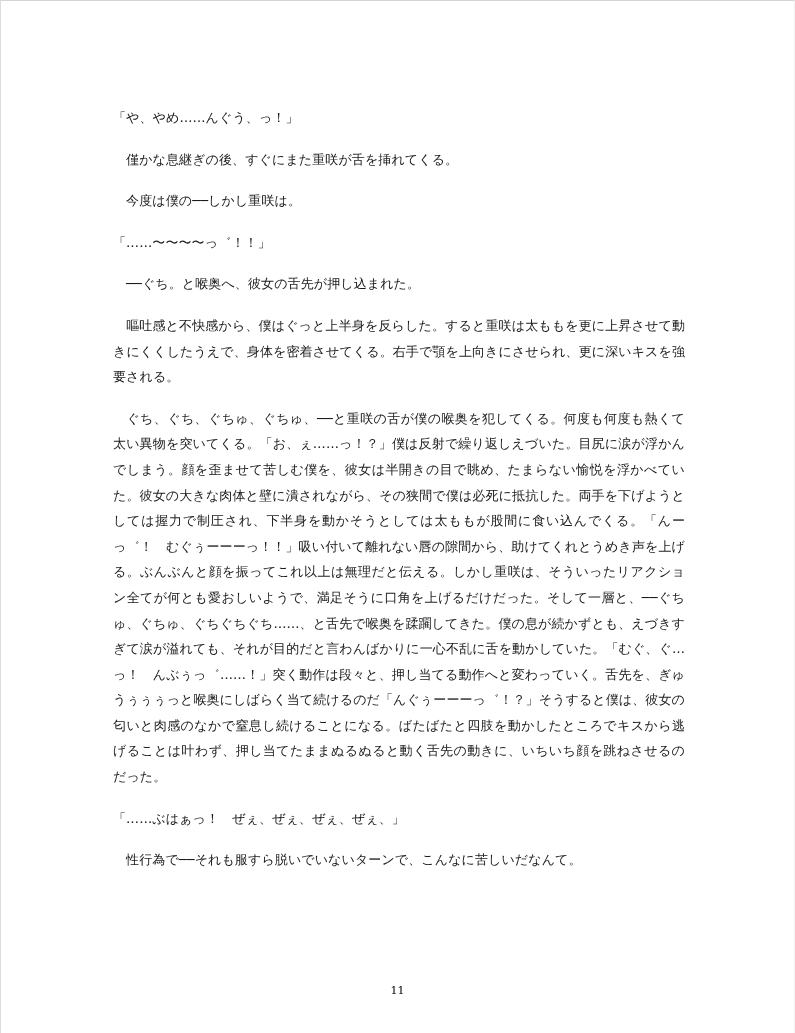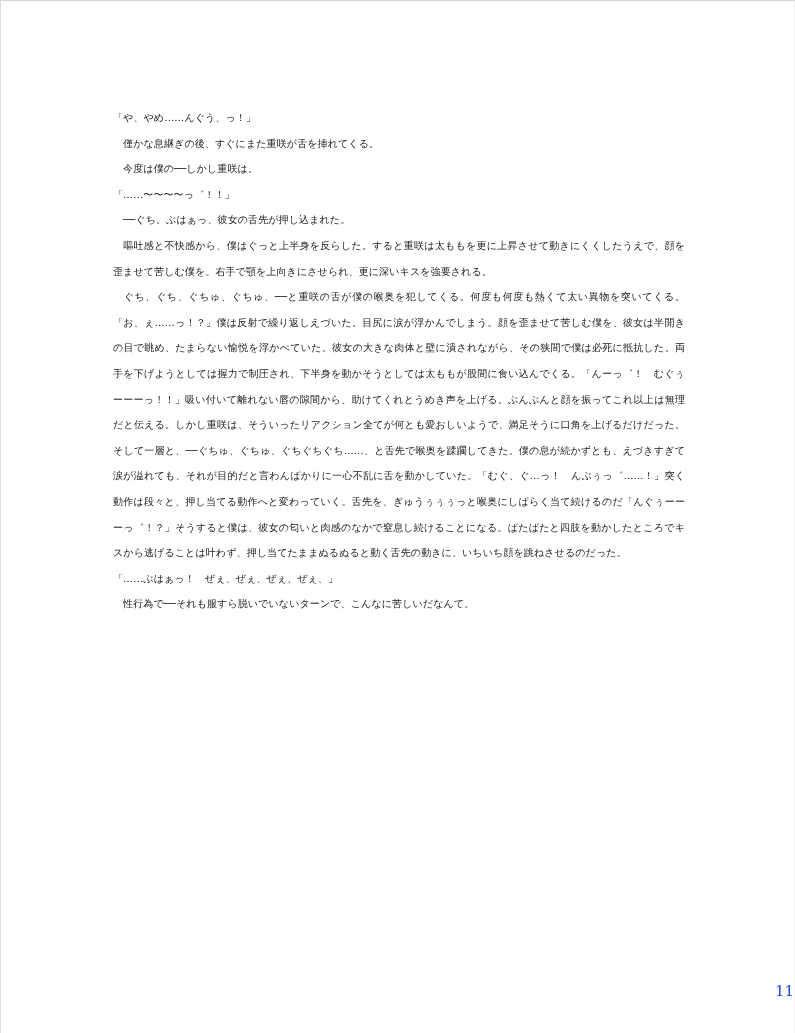--- a/index.html
+++ b/index.html
@@ -22,68 +22,68 @@
     overflow: hidden;
   }
   .text-block {
     position: absolute;
     left: 112px;
     top: 104px;
     width: 572px;
   }
   .para {
     font-family: "DejaVu Serif", "Liberation Serif", serif;
-    font-size: 10px;
+    font-size: 13px;
     line-height: 25.6px;
     color: #1a1a1a;
     text-align: justify;
     text-justify: inter-character;
     margin: 0;
     letter-spacing: 0.1px;
     -webkit-font-feature-settings: normal;
   }
   .para + .para {
-    margin-top: 0;
+    margin-top: 16px;
   }
   .gap-lg {
     margin-top: 25.6px;
   }
   .noindent {
     text-indent: 0;
   }
   .page-number {
     position: absolute;
     left: 0;
     right: 0;
     top: 980px;
-    text-align: right;
+    text-align: center;
     font-family: "DejaVu Serif", "Liberation Serif", serif;
-    font-size: 15px;
-    color: #1d4ed8;
+    font-size: 11px;
+    color: #000000;
     line-height: 20px;
   }
 </style>
 </head>
 <body>
 
 <div class="page">
 
   <div class="text-block">
 
     <p class="para noindent">「や、やめ……んぐう、っ！」</p>
 
     <p class="para noindent gap-lg">　僅かな息継ぎの後、すぐにまた重咲が舌を挿れてくる。</p>
 
     <p class="para noindent">　今度は僕の──しかし重咲は。</p>
 
     <p class="para noindent gap-lg">「……〜〜〜〜っ゛！！」</p>
 
-    <p class="para noindent gap-lg">　──ぐち。ぶはぁっ、彼女の舌先が押し込まれた。</p>
+    <p class="para noindent gap-lg">　──ぐち。と喉奥へ、彼女の舌先が押し込まれた。</p>
 
-    <p class="para noindent">　嘔吐感と不快感から、僕はぐっと上半身を反らした。すると重咲は太ももを更に上昇させて動きにくくしたうえで、顔を歪ませて苦しむ僕を。右手で顎を上向きにさせられ、更に深いキスを強要される。</p>
+    <p class="para noindent">　嘔吐感と不快感から、僕はぐっと上半身を反らした。すると重咲は太ももを更に上昇させて動きにくくしたうえで、身体を密着させてくる。右手で顎を上向きにさせられ、更に深いキスを強要される。</p>
 
     <p class="para noindent gap-lg">　ぐち、ぐち、ぐちゅ、ぐちゅ、──と重咲の舌が僕の喉奥を犯してくる。何度も何度も熱くて太い異物を突いてくる。「お、ぇ……っ！？」僕は反射で繰り返しえづいた。目尻に涙が浮かんでしまう。顔を歪ませて苦しむ僕を、彼女は半開きの目で眺め、たまらない愉悦を浮かべていた。彼女の大きな肉体と壁に潰されながら、その狭間で僕は必死に抵抗した。両手を下げようとしては握力で制圧され、下半身を動かそうとしては太ももが股間に食い込んでくる。「んーっ゛！　むぐぅーーーっ！！」吸い付いて離れない唇の隙間から、助けてくれとうめき声を上げる。ぶんぶんと顔を振ってこれ以上は無理だと伝える。しかし重咲は、そういったリアクション全てが何とも愛おしいようで、満足そうに口角を上げるだけだった。そして一層と、──ぐちゅ、ぐちゅ、ぐちぐちぐち……、と舌先で喉奥を蹂躙してきた。僕の息が続かずとも、えづきすぎて涙が溢れても、それが目的だと言わんばかりに一心不乱に舌を動かしていた。「むぐ、ぐ…っ！　んぶぅっ゛……！」突く動作は段々と、押し当てる動作へと変わっていく。舌先を、ぎゅうぅぅぅっと喉奥にしばらく当て続けるのだ「んぐぅーーーっ゛！？」そうすると僕は、彼女の匂いと肉感のなかで窒息し続けることになる。ばたばたと四肢を動かしたところでキスから逃げることは叶わず、押し当てたままぬるぬると動く舌先の動きに、いちいち顔を跳ねさせるのだった。</p>
 
     <p class="para noindent gap-lg">「……ぶはぁっ！　ぜぇ、ぜぇ、ぜぇ、ぜぇ、」</p>
 
 
 
     <p class="para noindent gap-lg">　性行為で──それも服すら脱いでいないターンで、こんなに苦しいだなんて。</p>
 
   </div>

